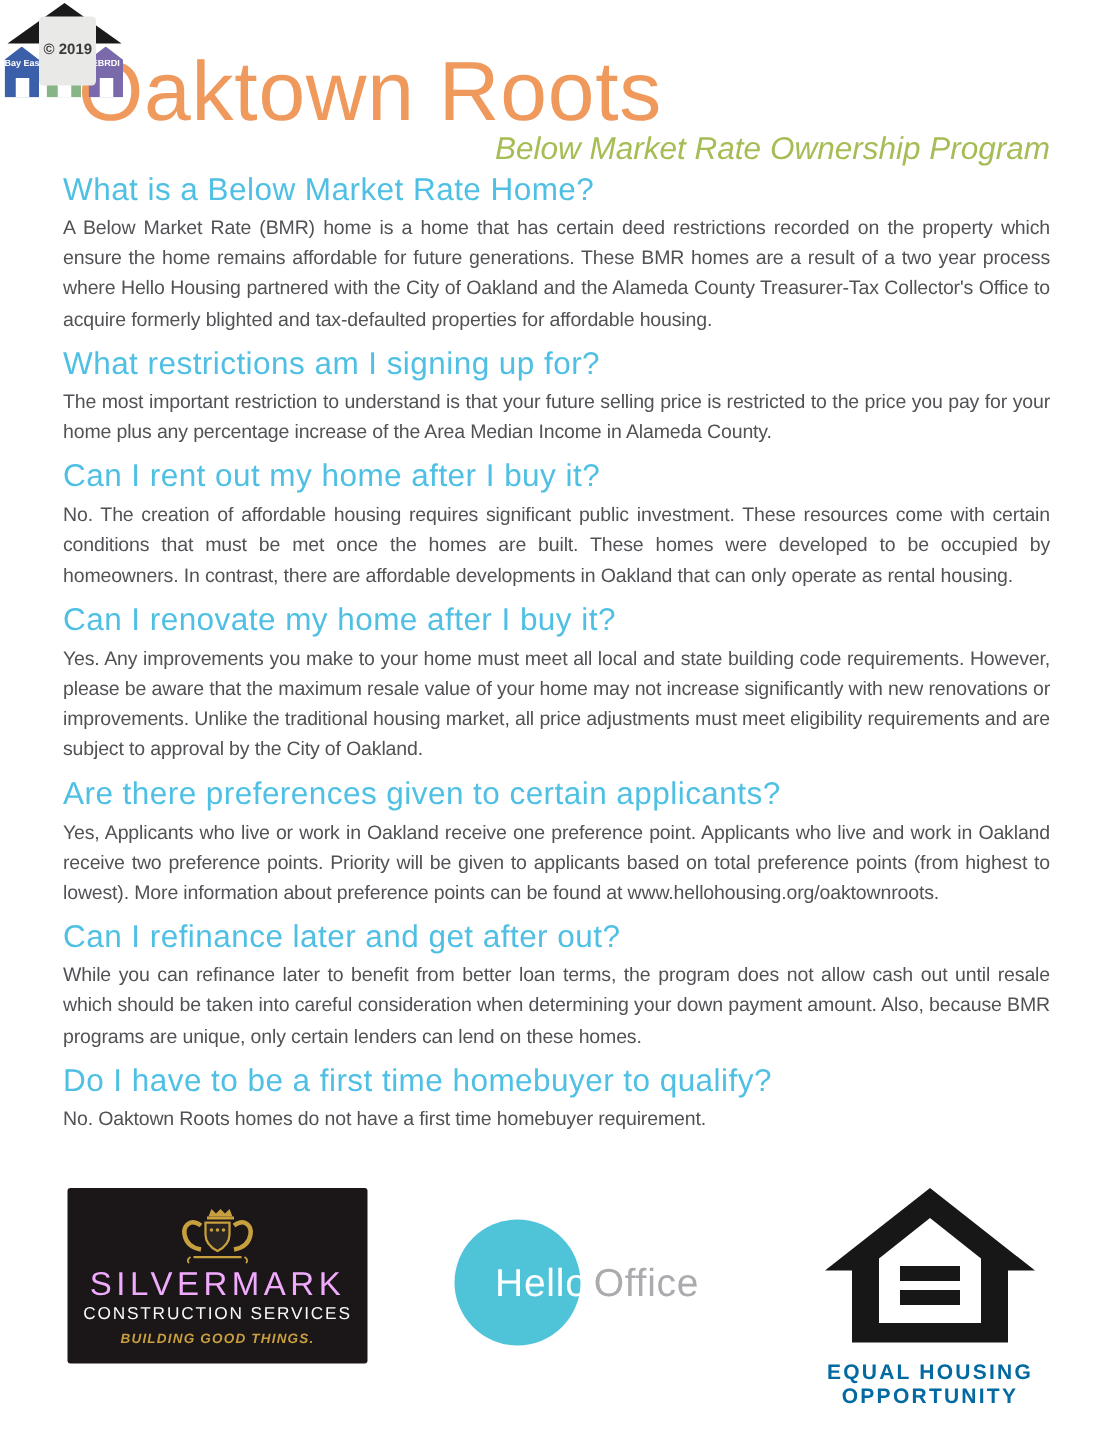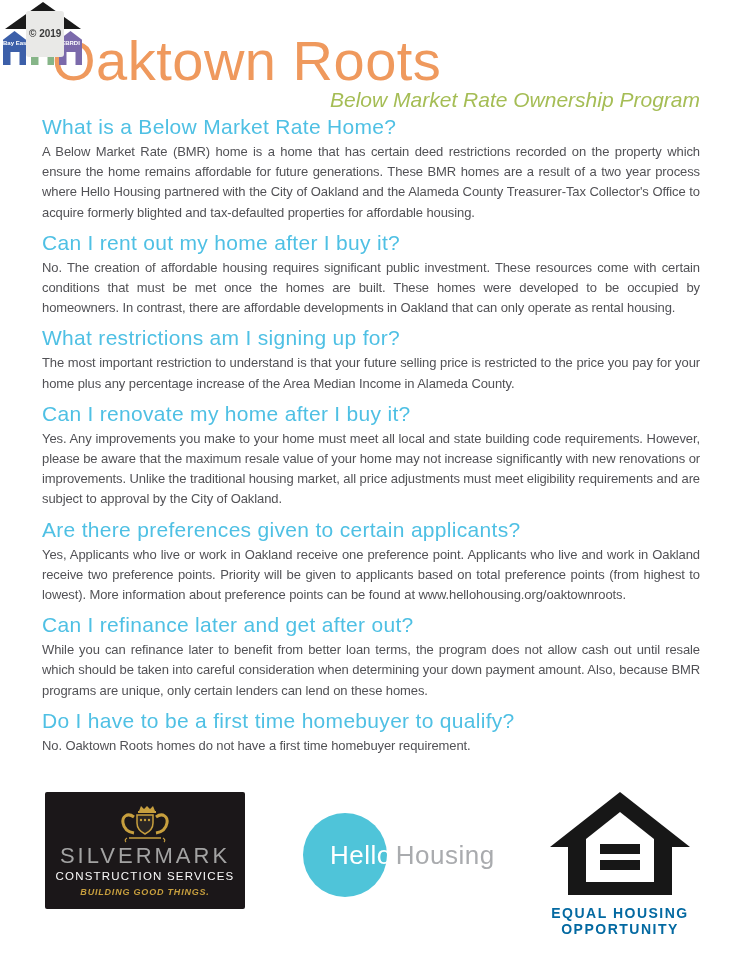--- a/index.html
+++ b/index.html
@@ -56,21 +56,21 @@
     margin:0;font-size:13px;line-height:20.2px;letter-spacing:-0.1px;
     color:#525256;text-align:justify;
   }
   
   .logo-row{position:absolute;left:45px;right:41px;top:792px;height:145px;}
   
   .silvermark{
     position:absolute;left:0;top:0;width:200px;height:117px;background:#1B1719;
     border-radius:2px;display:flex;flex-direction:column;align-items:center;justify-content:center;
   }
-  .sm-name{font-size:22px;letter-spacing:3px;color:#a3a3a3;line-height:24px;margin-top:1px;}
+  .sm-name{font-size:22px;letter-spacing:3px;color:#f0abfc;line-height:24px;margin-top:1px;}
   .sm-division{font-size:11.5px;letter-spacing:1.2px;color:#FAFAFA;line-height:13px;margin-top:2px;}
   .sm-tagline{font-size:9px;font-weight:bold;font-style:italic;letter-spacing:0.8px;color:#C79F3E;margin-top:4px;text-align:center;}
   
   .hh-circle{
     position:absolute;left:258px;top:21px;width:84px;height:84px;border-radius:50%;
     background:#4FC4D9;
   }
   .hh-word{
     position:absolute;left:285px;top:49px;font-size:26px;letter-spacing:0.5px;line-height:28px;white-space:nowrap;
   }
@@ -108,26 +108,26 @@
   <div class="page-title">Oaktown Roots</div>
   <div class="page-subtitle">Below Market Rate Ownership Program</div>
 </div>
 
 <div class="content">
   <section class="faq">
     <h2>What is a Below Market Rate Home?</h2>
     <p>A Below Market Rate (BMR) home is a home that has certain deed restrictions recorded on the property which ensure the home remains affordable for future generations. These BMR homes are a result of a two year process where Hello Housing partnered with the City of Oakland and the Alameda County Treasurer-Tax Collector's Office to acquire formerly blighted and tax-defaulted properties for affordable housing.</p>
   </section>
   <section class="faq">
+    <h2>What restrictions am I signing up for?</h2>
+    <p>The most important restriction to understand is that your future selling price is restricted to the price you pay for your home plus any percentage increase of the Area Median Income in Alameda County.</p>
+  </section>
+  <section class="faq">
     <h2>Can I rent out my home after I buy it?</h2>
     <p>No. The creation of affordable housing requires significant public investment. These resources come with certain conditions that must be met once the homes are built. These homes were developed to be occupied by homeowners. In contrast, there are affordable developments in Oakland that can only operate as rental housing.</p>
-  </section>
-  <section class="faq">
-    <h2>What restrictions am I signing up for?</h2>
-    <p>The most important restriction to understand is that your future selling price is restricted to the price you pay for your home plus any percentage increase of the Area Median Income in Alameda County.</p>
   </section>
   <section class="faq">
     <h2>Can I renovate my home after I buy it?</h2>
     <p>Yes. Any improvements you make to your home must meet all local and state building code requirements. However, please be aware that the maximum resale value of your home may not increase significantly with new renovations or improvements. Unlike the traditional housing market, all price adjustments must meet eligibility requirements and are subject to approval by the City of Oakland.</p>
   </section>
   <section class="faq">
     <h2>Are there preferences given to certain applicants?</h2>
     <p>Yes, Applicants who live or work in Oakland receive one preference point. Applicants who live and work in Oakland receive two preference points. Priority will be given to applicants based on total preference points (from highest to lowest). More information about preference points can be found at www.hellohousing.org/oaktownroots.</p>
   </section>
   <section class="faq">
@@ -155,21 +155,21 @@
       <path d="M22 33 h32" stroke="#C79F3E" stroke-width="1.5"></path>
       <path d="M20 33 q-3 2 -1 4 M56 33 q3 2 1 4" stroke="#C79F3E" stroke-width="1.2" fill="none"></path>
     </svg>
     <div class="sm-name">SILVERMARK</div>
     <div class="sm-division">CONSTRUCTION SERVICES</div>
     <div class="sm-tagline">BUILDING GOOD THINGS.</div>
   </div>
 
   <div class="hh-circle"></div>
   <div class="hh-word">
-    <span class="w1">Hello</span><span class="w2">Housing</span>
+    <span class="w1">Hello</span><span class="w2">Office</span>
   </div>
 
   <div class="eho">
     <svg width="144" height="104" viewBox="0 0 144 104">
       <path d="M72 0 L142 55 L124 55 L124 103 L20 103 L20 55 L2 55 Z" fill="#171717"></path>
       <path d="M72 20 L106 47 L106 90 L38 90 L38 47 Z" fill="#ffffff"></path>
       <rect x="52" y="52" width="40" height="10" fill="#171717"></rect>
       <rect x="52" y="68" width="40" height="10" fill="#171717"></rect>
     </svg>
     <div class="eho-text">

